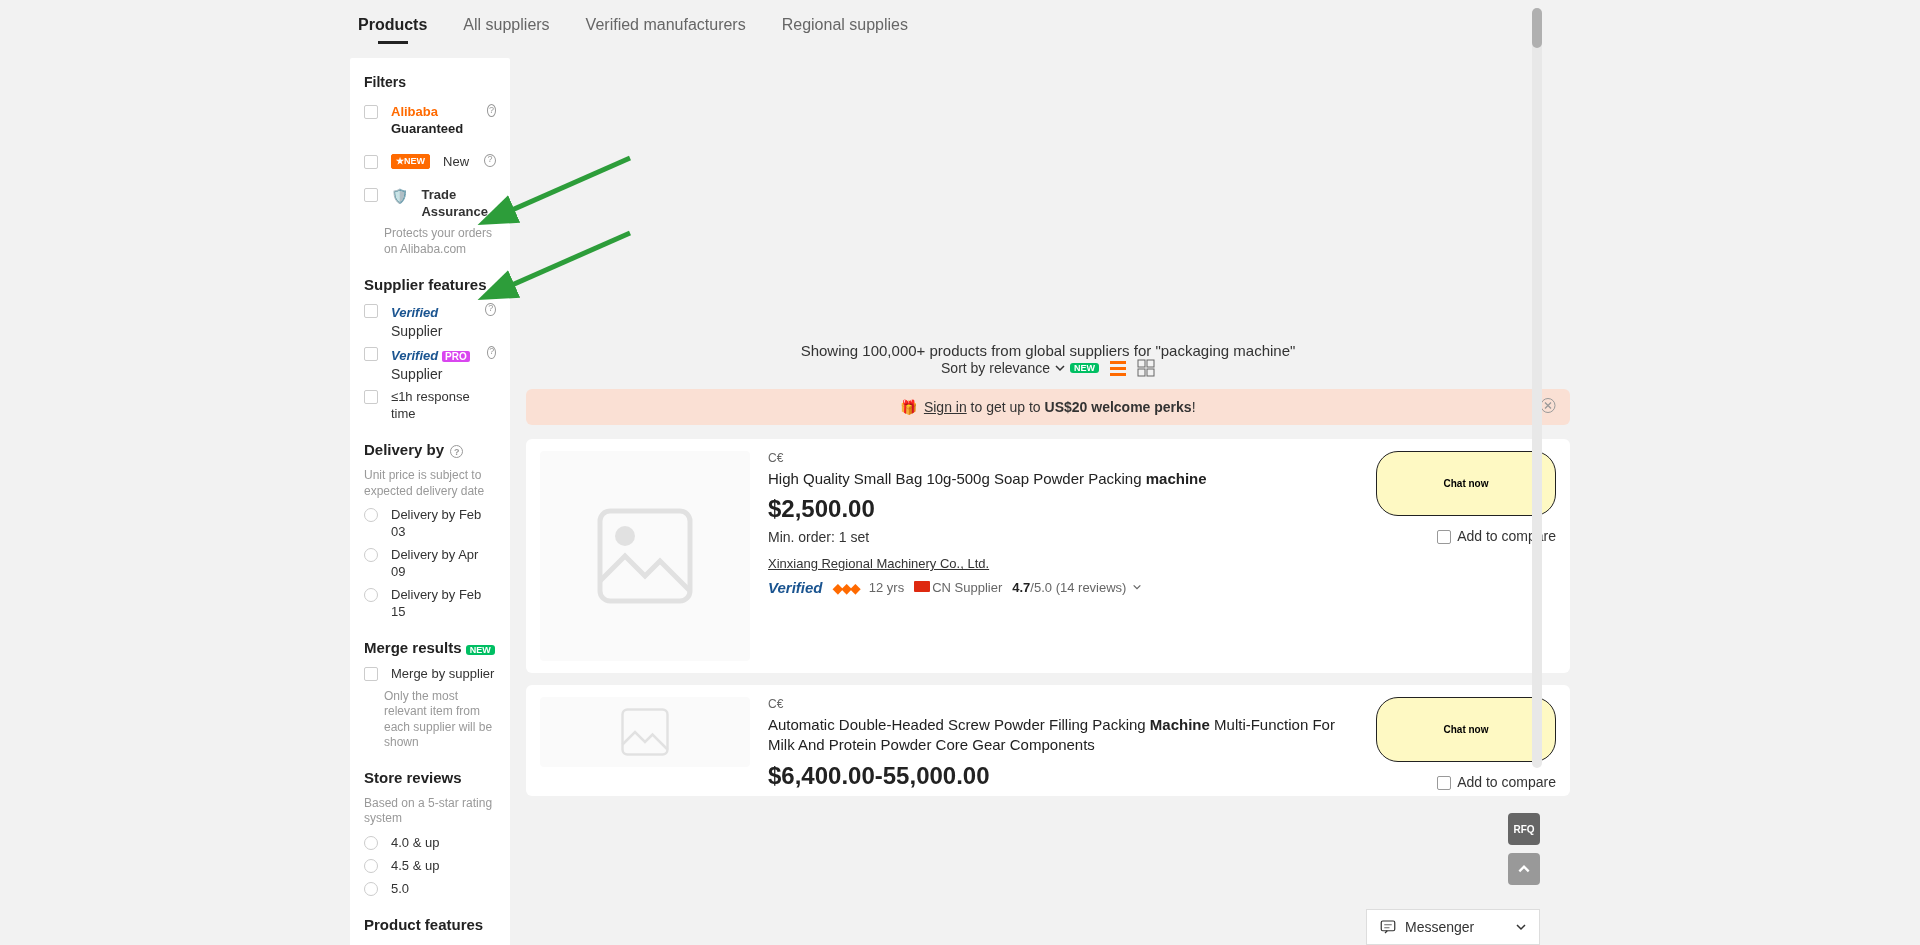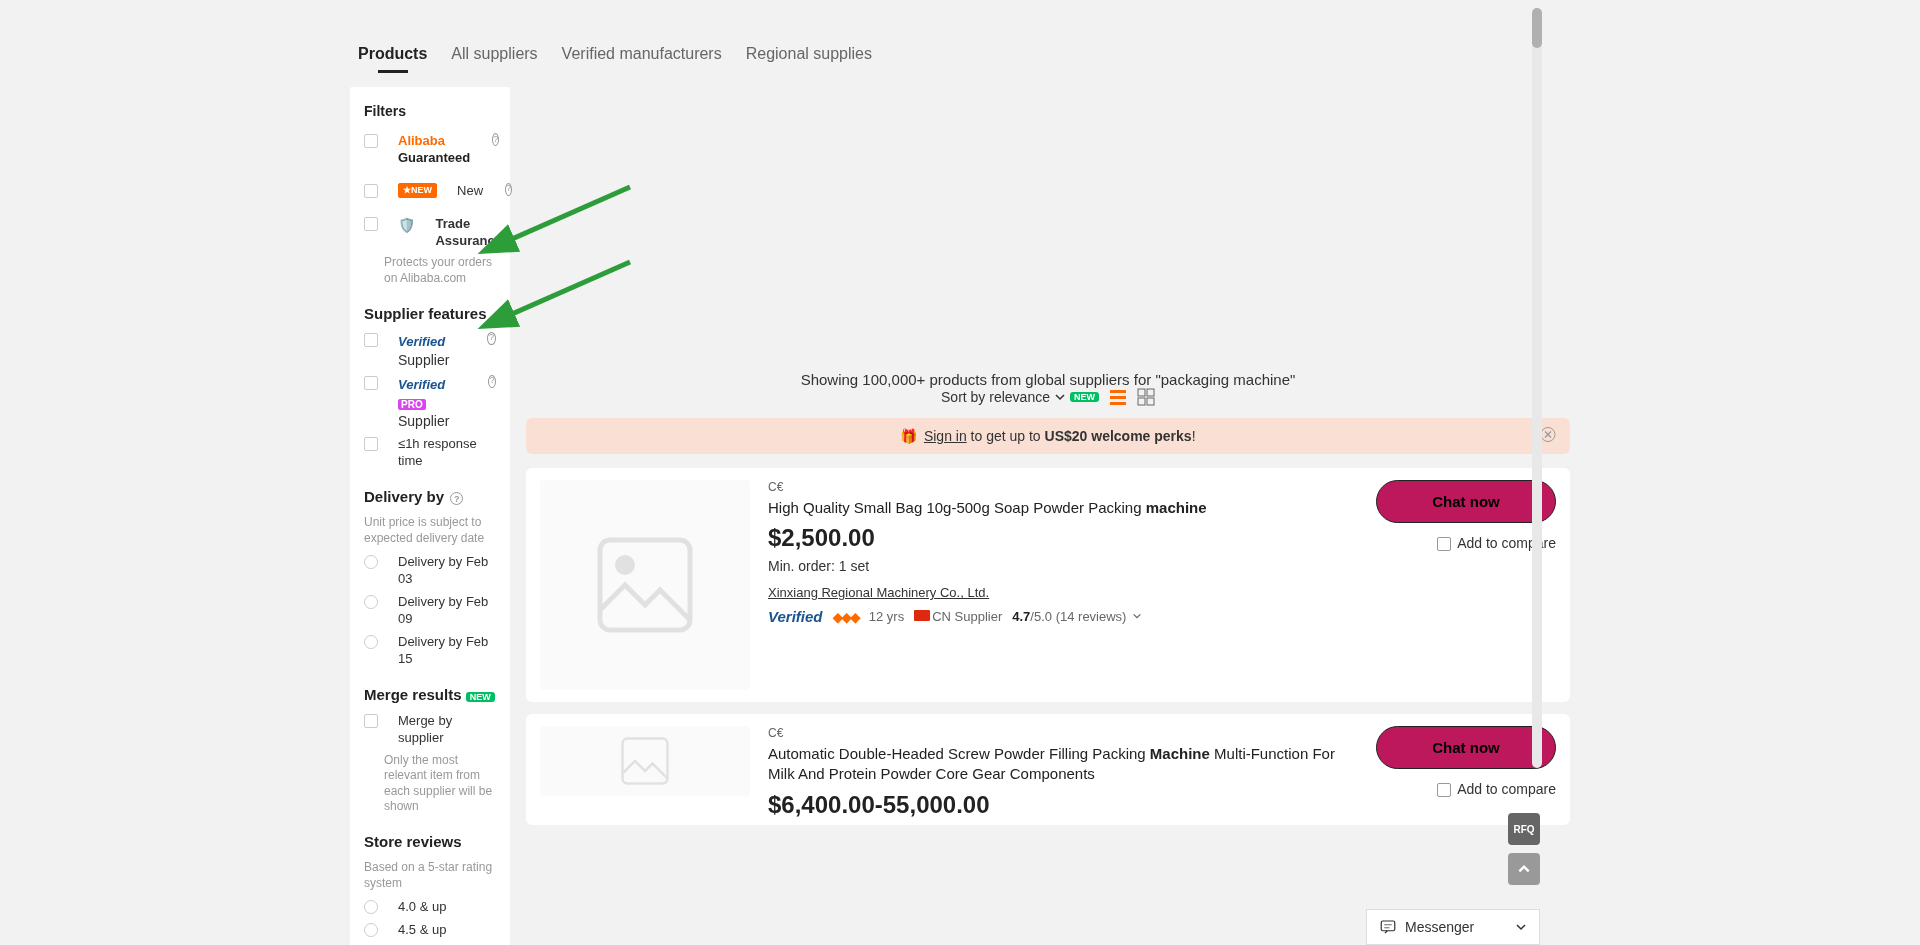--- a/index.html
+++ b/index.html
@@ -1,26 +1,26 @@
 <!DOCTYPE html>
 <html><head>
 <meta charset="utf-8">
 <style>
 * { box-sizing: border-box; margin: 0; padding: 0; }
 body { font-family: -apple-system, BlinkMacSystemFont, "Segoe UI", Arial, sans-serif; background: #f2f2f2; color: #333; font-size: 14px; }
 .page { max-width: 1220px; margin: 0 auto; padding:0; }
-.tabs { display:flex; gap:24px; padding:16px 8px 20px 8px;margin-top:29px; }
+.tabs { display:flex; gap:36px; padding:16px 8px 20px 8px; }
 .tab { color:#666; font-size:16px; cursor:pointer; padding-bottom:4px; }
 .tab.active { color:#222; font-weight:600; position:relative; }
 .tab.active::after { content:""; position:absolute; left:0; right:0; bottom:-6px; height:3px; background:#222; width:30px; margin:0 auto; }
 .layout { display:flex; gap:16px; align-items:flex-start; }
 .sidebar { width:160px; background:#fff; padding:16px 14px; border-radius:2px; }
 .sidebar h2 { font-size:14px; font-weight:700; margin-bottom:14px; color:#222; }
 .sidebar h3 { font-size:15px; font-weight:700; margin:18px 0 10px 0; color:#222; }
-.f-row { display:flex; align-items:flex-start; gap:20px; margin-bottom:6px; line-height:1.3; }
+.f-row { display:flex; align-items:flex-start; gap:13px; margin-bottom:6px; line-height:1.3; }
 .cb { width:14px; height:14px; border:1px solid #ccc; border-radius:2px; flex:none; margin-top:1px; cursor:pointer; }
 .rd { width:14px; height:14px; border:1px solid #ccc; border-radius:50%; flex:none; cursor:pointer; margin-top:1px; }
 .f-label { font-size:13px; color:#333; }
 .f-help { font-size:12px; color:#999; line-height:1.3; margin-bottom:8px; }
 .badge-new { background:#ff6a00; color:#fff; font-size:9px; padding:1px 4px; border:1px solid #ff6a00; border-radius:2px; font-weight:700; }
 .badge-newg { background:#00bf63; color:#fff; font-size:9px; padding:0 4px; border-radius:3px; font-weight:700; }
 .alibaba-g { font-size:13px; }
 .al-or { color:#ff6a00; font-weight:700; }
 .al-bl { color:#222; font-weight:700; }
 .shield { color:#ff9800; font-size:14px; }
@@ -46,21 +46,21 @@
 .title { font-size:15px; color:#222; margin-bottom:6px; line-height:1.35; }
 .title b { font-weight:700; }
 .price { font-size:24px; font-weight:700; color:#222; margin-bottom:6px; }
 .moq { font-size:14px; color:#333; margin-bottom:10px; }
 .company { font-size:13px; color:#333; text-decoration:underline; display:inline-block; margin-bottom:8px; }
 .meta { display:flex; align-items:center; gap:10px; font-size:13px; color:#666; }
 .diamond { color:#ff6a00; font-size:14px; letter-spacing:-2px; }
 .flag { width:16px;height:11px;background:#de2910;display:inline-block;border-radius:1px;position:relative; margin-right:2px;}
 .flag::after{content:"";}
 .card-actions { width:180px; flex:none; display:flex; flex-direction:column; align-items:flex-end; gap:12px; }
-.chat-btn { width:100%; padding:12px 0; border:1px solid #222; border-radius:22px; background:#be185d; font-size:15px; font-weight:600; cursor:pointer; text-align:center; }
+.chat-btn { width:100%; padding:26px 0; border:1px solid #222; border-radius:22px; background:#fef9c3; font-size:10px; font-weight:600; cursor:pointer; text-align:center; }
 .compare { display:flex; align-items:center; gap:6px; font-size:14px; color:#333; cursor:pointer; }
 .compare .cb { border-color:#999; }
 
 .float-right { position:fixed; right:380px; bottom:60px; display:flex; flex-direction:column; gap:8px; }
 .fbtn { width:32px; height:32px; background:#666; color:#fff; border-radius:4px; display:flex; align-items:center; justify-content:center; cursor:pointer; font-size:10px; font-weight:700; }
 .fbtn.light { background:#999; }
 
 .scrollbar { position:fixed; right:378px; top:8px; width:10px; height:760px; background:#e8e8e8; border-radius:5px; }
 .scroll-thumb { position:absolute; top:0; width:100%; height:40px; background:#b0b0b0; border-radius:5px; }
 
@@ -136,21 +136,21 @@
         <span>Delivery by</span>
         <span class="info-ic">?</span>
       </h3>
       <div class="f-help">Unit price is subject to expected delivery date</div>
       <div class="f-row">
           <span class="rd"></span>
           <span class="f-label">Delivery by Feb 03</span>
         </div>
       <div class="f-row">
           <span class="rd"></span>
-          <span class="f-label">Delivery by Feb 09</span>
+          <span class="f-label">Delivery by Apr 09</span>
         </div>
       <div class="f-row">
           <span class="rd"></span>
           <span class="f-label">Delivery by Feb 15</span>
         </div>
 
       <h3>
         <span>Merge results</span>
         <span class="badge-newg">NEW</span>
       </h3>

